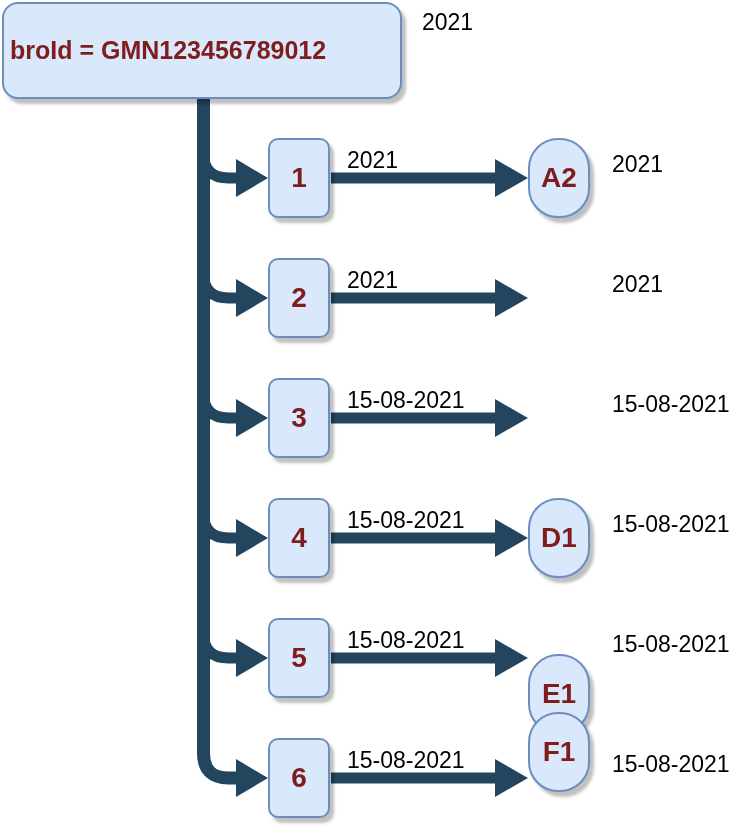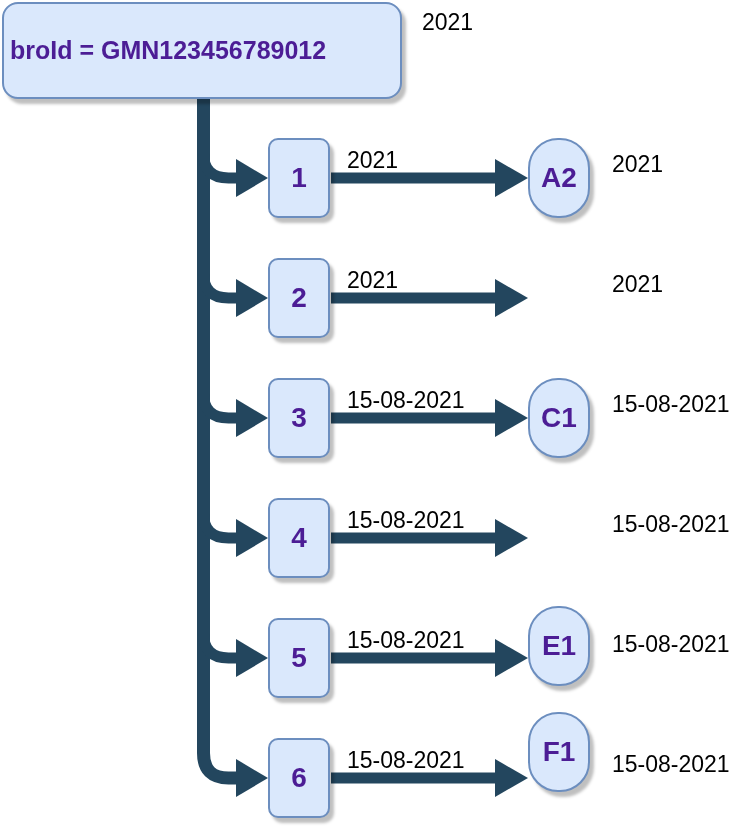--- a/index.html
+++ b/index.html
@@ -19,21 +19,21 @@
   .node{
     position:absolute;
     box-sizing:border-box;
     background:#dae8fc;
     border:2px solid #6c8ebf;
     border-radius:10px;
     box-shadow:4px 5px 3px rgba(0,0,0,0.25);
     display:flex;
     align-items:center;
     justify-content:center;
-    color:#4c1d95;
+    color:#7f1d1d;
     font-weight:bold;
     z-index:2;
   }
   .root-node{
     left:2px; top:2px;
     width:400px; height:97px;
     border-radius:16px;
     flex-direction:column;
     align-items:flex-start;
     justify-content:center;
@@ -123,36 +123,36 @@
   <div class="node small-node src" style="top:258px">
       <span>2</span>
     </div>
   <div class="edge-label" style="top:267px">2021</div>
   <div class="annotation row-annotation" style="top:271px">2021</div>
 
   <div class="node small-node src" style="top:378px">
       <span>3</span>
     </div>
   <div class="edge-label" style="top:387px">15-08-2021</div>
-  <div class="node small-node tgt" style="top:378px">
-      <span>C1</span>
-    </div>
   <div class="annotation row-annotation" style="top:391px">15-08-2021</div>
 
   <div class="node small-node src" style="top:498px">
       <span>4</span>
     </div>
   <div class="edge-label" style="top:507px">15-08-2021</div>
+  <div class="node small-node tgt" style="top:498px">
+      <span>D1</span>
+    </div>
   <div class="annotation row-annotation" style="top:511px">15-08-2021</div>
 
   <div class="node small-node src" style="top:618px">
       <span>5</span>
     </div>
   <div class="edge-label" style="top:627px">15-08-2021</div>
-  <div class="node small-node tgt" style="top:606px">
+  <div class="node small-node tgt" style="top:654px">
       <span>E1</span>
     </div>
   <div class="annotation row-annotation" style="top:631px">15-08-2021</div>
 
   <div class="node small-node src" style="top:738px">
       <span>6</span>
     </div>
   <div class="edge-label" style="top:747px">15-08-2021</div>
   <div class="node small-node tgt" style="top:712px">
       <span>F1</span>

